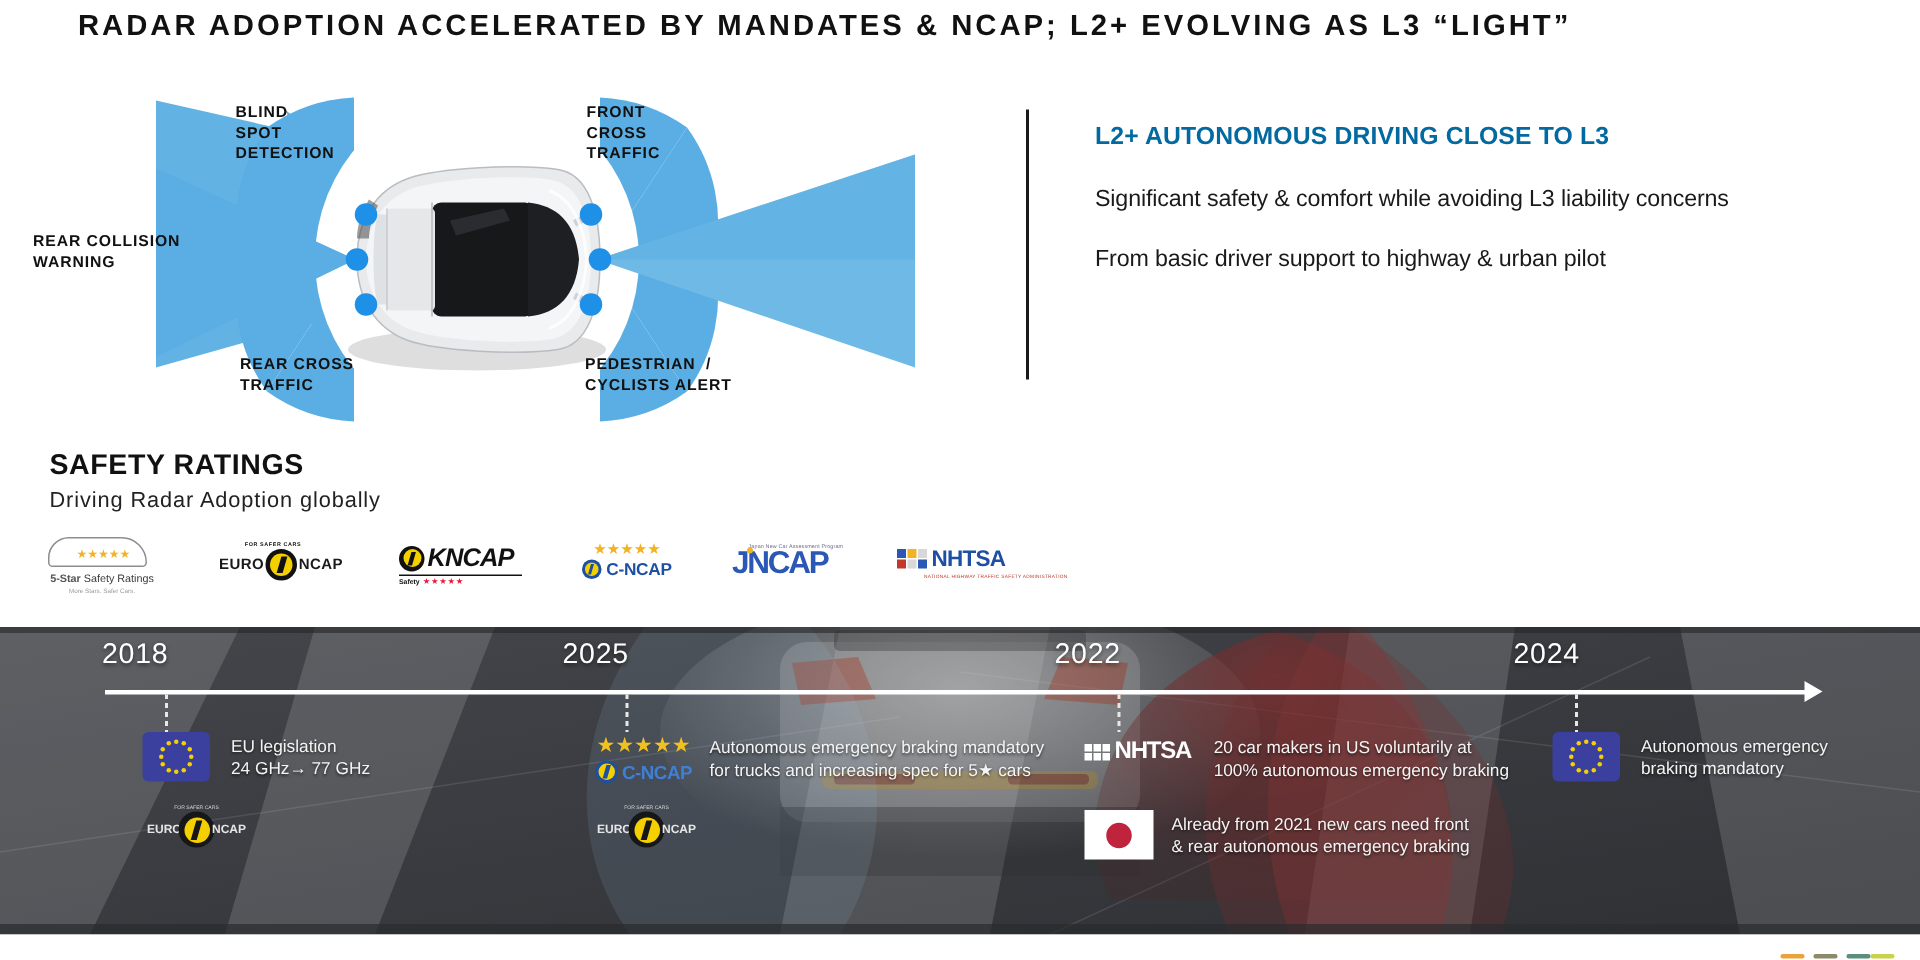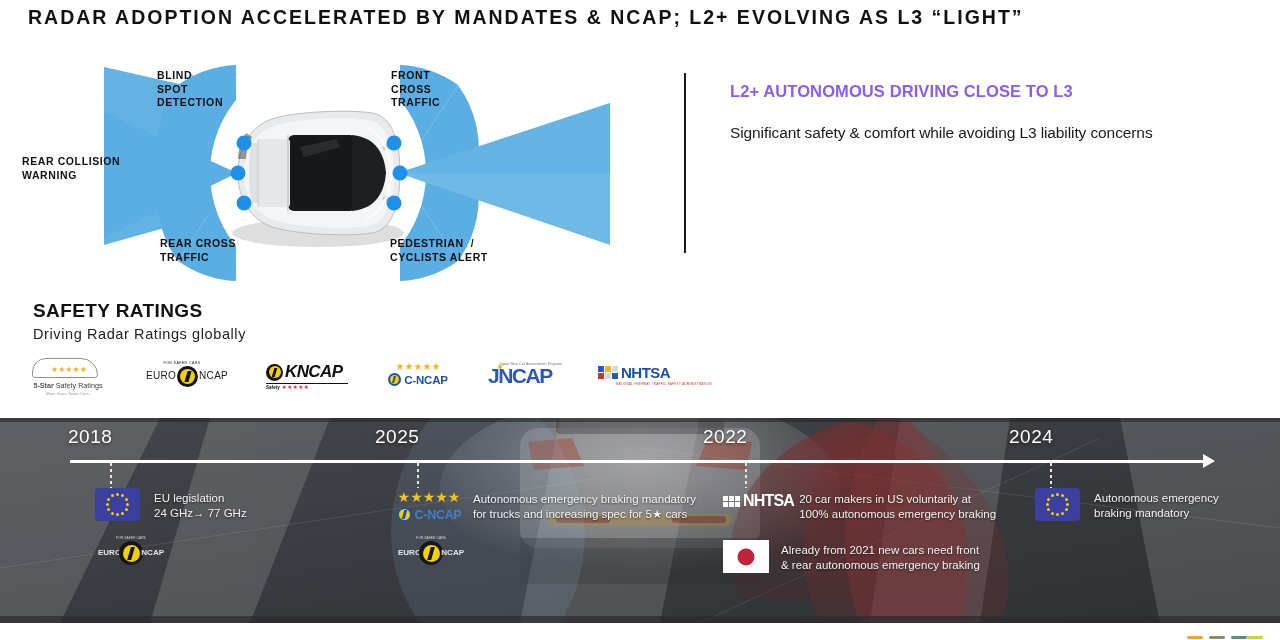--- a/index.html
+++ b/index.html
@@ -6,21 +6,21 @@
   html,body { width:1280px; height:640px; }
   body {
     font-family:"Liberation Sans", sans-serif;
     background:#ffffff;
     overflow:hidden;
     position:relative;
   }
 
   
   #slide-title {
-    position:absolute; left:28px; top:6px;
+    position:absolute; left:52px; top:6px;
     font-size:19.5px; font-weight:bold; color:#111;
     letter-spacing:2.0px; white-space:nowrap;
   }
 
   
   #radar-diagram { position:absolute; left:0; top:55px; width:690px; height:230px; }
   #radar-svg { position:absolute; left:0; top:0; }
 
   .diag-label {
     position:absolute; font-size:10.5px; font-weight:bold; color:#111;
@@ -33,21 +33,21 @@
   #lbl-rearcross  { left:160px; top:182px; }
   #lbl-ped        { left:390px; top:182px; }
 
   #vert-divider {
     position:absolute; left:684px; top:73px; width:2px; height:180px; background:#1a1a1a;
   }
 
   
   #right-panel { position:absolute; left:730px; top:82px; width:540px; }
   #panel-heading {
-    font-size:16.5px; font-weight:bold; color:#8b5cf6; letter-spacing:0.1px;
+    font-size:16.5px; font-weight:bold; color:#0369a1; letter-spacing:0.1px;
     margin-bottom:23px; white-space:nowrap;
   }
   .panel-line {
     font-size:15.5px; color:#1a1a1a; margin-bottom:22px; white-space:nowrap;
     letter-spacing:-0.1px;
   }
 
   
   #safety-heading {
     position:absolute; left:33px; top:300px;
@@ -68,21 +68,21 @@
     border-radius:18px 22px 4px 4px; margin:2px auto 0 4px; position:relative;
   }
   #logo-5star .stars {
     position:absolute; left:18px; top:6px; font-size:8px; color:#f0b323; letter-spacing:0px;
   }
   #logo-5star .t1 { font-size:7.2px; color:#3a3a3a; margin-top:3px; text-align:center; white-space:nowrap; }
   #logo-5star .t1 b { color:#555; }
   #logo-5star .t2 { font-size:4.2px; color:#9a9a9a; text-align:center; margin-top:1px; white-space:nowrap; }
 
   
-  .euroncap { position:relative; font-size:10px; font-weight:normal; color:#1a1a1a; letter-spacing:0.3px; }
+  .euroncap { position:relative; font-size:10px; font-weight:bold; color:#1a1a1a; letter-spacing:0.3px; }
   .euroncap .disc {
     display:inline-block; width:21px; height:21px; border-radius:50%;
     background:#111; position:relative; vertical-align:middle; margin:0 1px;
   }
   .euroncap .disc::after {
     content:""; position:absolute; left:3px; top:3px; width:15px; height:15px;
     border-radius:50%; background:#f5d000;
   }
   .euroncap .disc::before {
     content:""; position:absolute; left:8.5px; top:5px; width:4px; height:11px;
@@ -306,24 +306,25 @@
 TRAFFIC</div>
   <div class="diag-label" id="lbl-ped" style="white-space:pre">PEDESTRIAN  /
 CYCLISTS ALERT</div>
 </div>
 
 <div id="vert-divider"></div>
 
 <div id="right-panel">
   <div id="panel-heading">L2+ AUTONOMOUS DRIVING CLOSE TO L3</div>
   <div class="panel-line">Significant safety &amp; comfort while avoiding L3 liability concerns</div>
+  <div class="panel-line">From basic driver support to highway &amp; urban pilot</div>
 </div>
 
 <div id="safety-heading">SAFETY RATINGS</div>
-<div id="safety-sub">Driving  Radar  Ratings  globally</div>
+<div id="safety-sub">Driving  Radar  Adoption  globally</div>
 
 <div id="logo-row">
 
   <div class="logo" id="logo-5star">
     <div class="car-out">
       <div class="stars">★★★★★</div>
     </div>
     <div class="t1"><b>5-Star</b><span> Safety Ratings</span></div>
     <div class="t2">More Stars. Safer Cars.</div>
   </div>
@@ -504,21 +505,21 @@
         <span class="g">
             <i></i>
             <i></i>
             <i></i>
             <i></i>
             <i></i>
             <i></i>
           </span>
         <span class="tx">NHTSA</span>
       </span>
-      <span class="tl-text" style="margin-left:5px; margin-top:0px; white-space:pre;">20 car makers in US voluntarily at
+      <span class="tl-text" style="margin-left:15px; margin-top:0px; white-space:pre;">20 car makers in US voluntarily at
 100% autonomous emergency braking</span>
     </div>
 
     <div class="tl-item" style="left:723px; top:122px;">
       <span class="jpflag"></span>
       <span class="tl-text" style="margin-left:12px; margin-top:3px; white-space:pre;">Already from 2021 new cars need front
 &amp; rear autonomous emergency braking</span>
     </div>
 
     <div class="tl-item" style="left:1035px; top:70px;">

